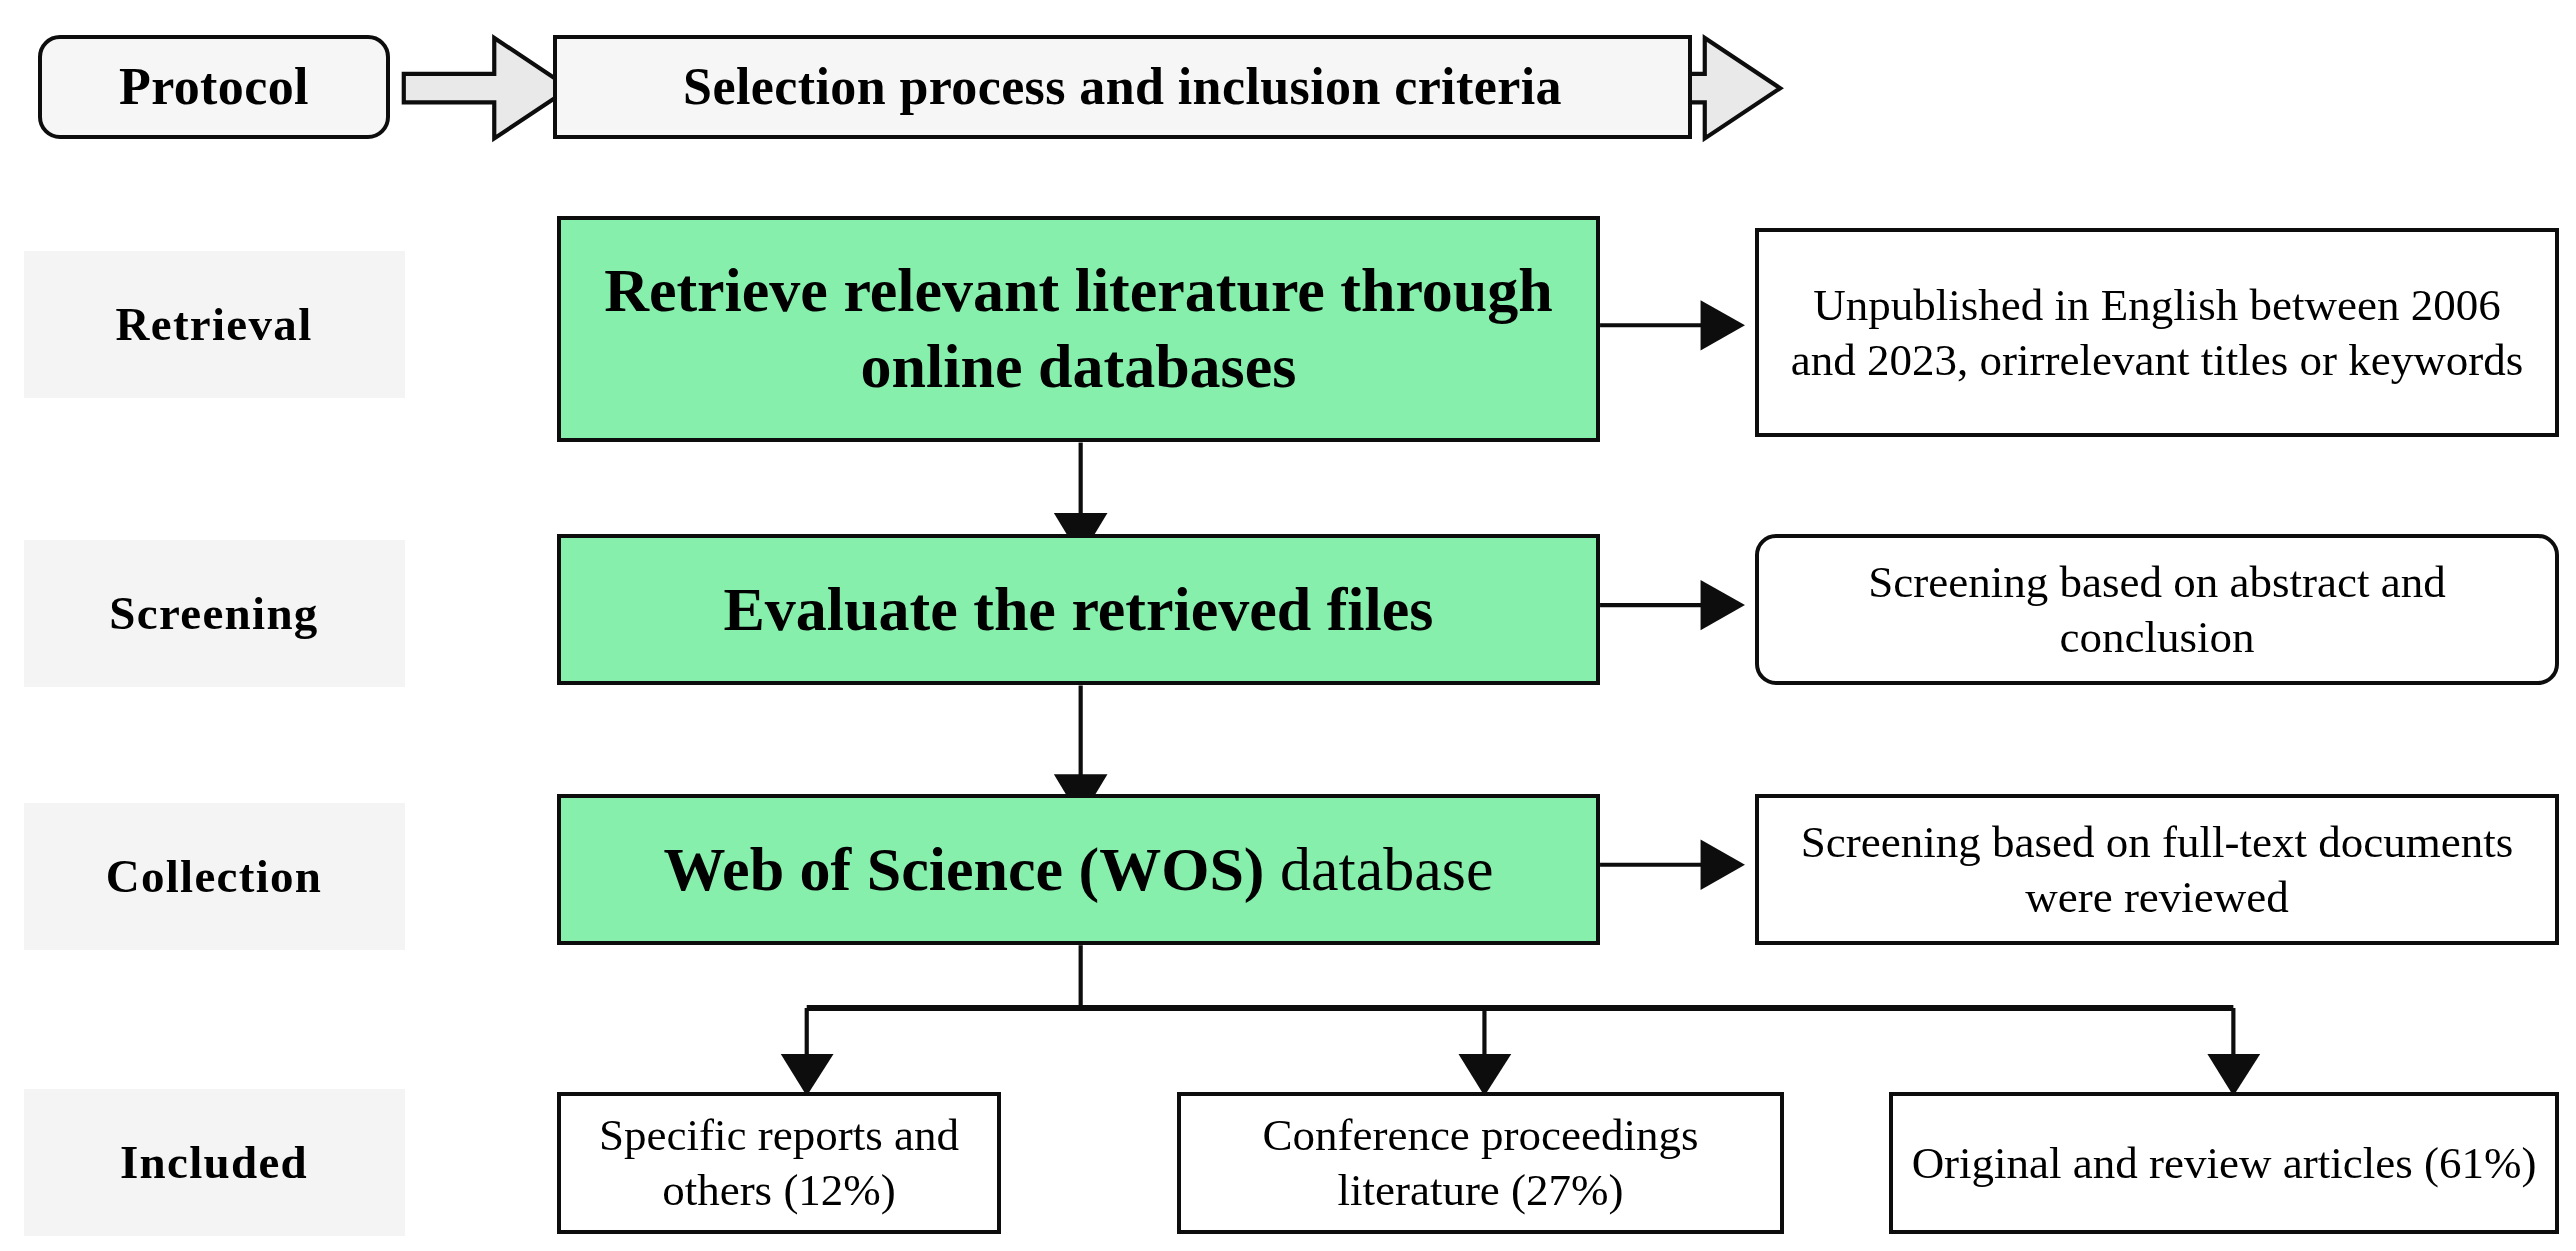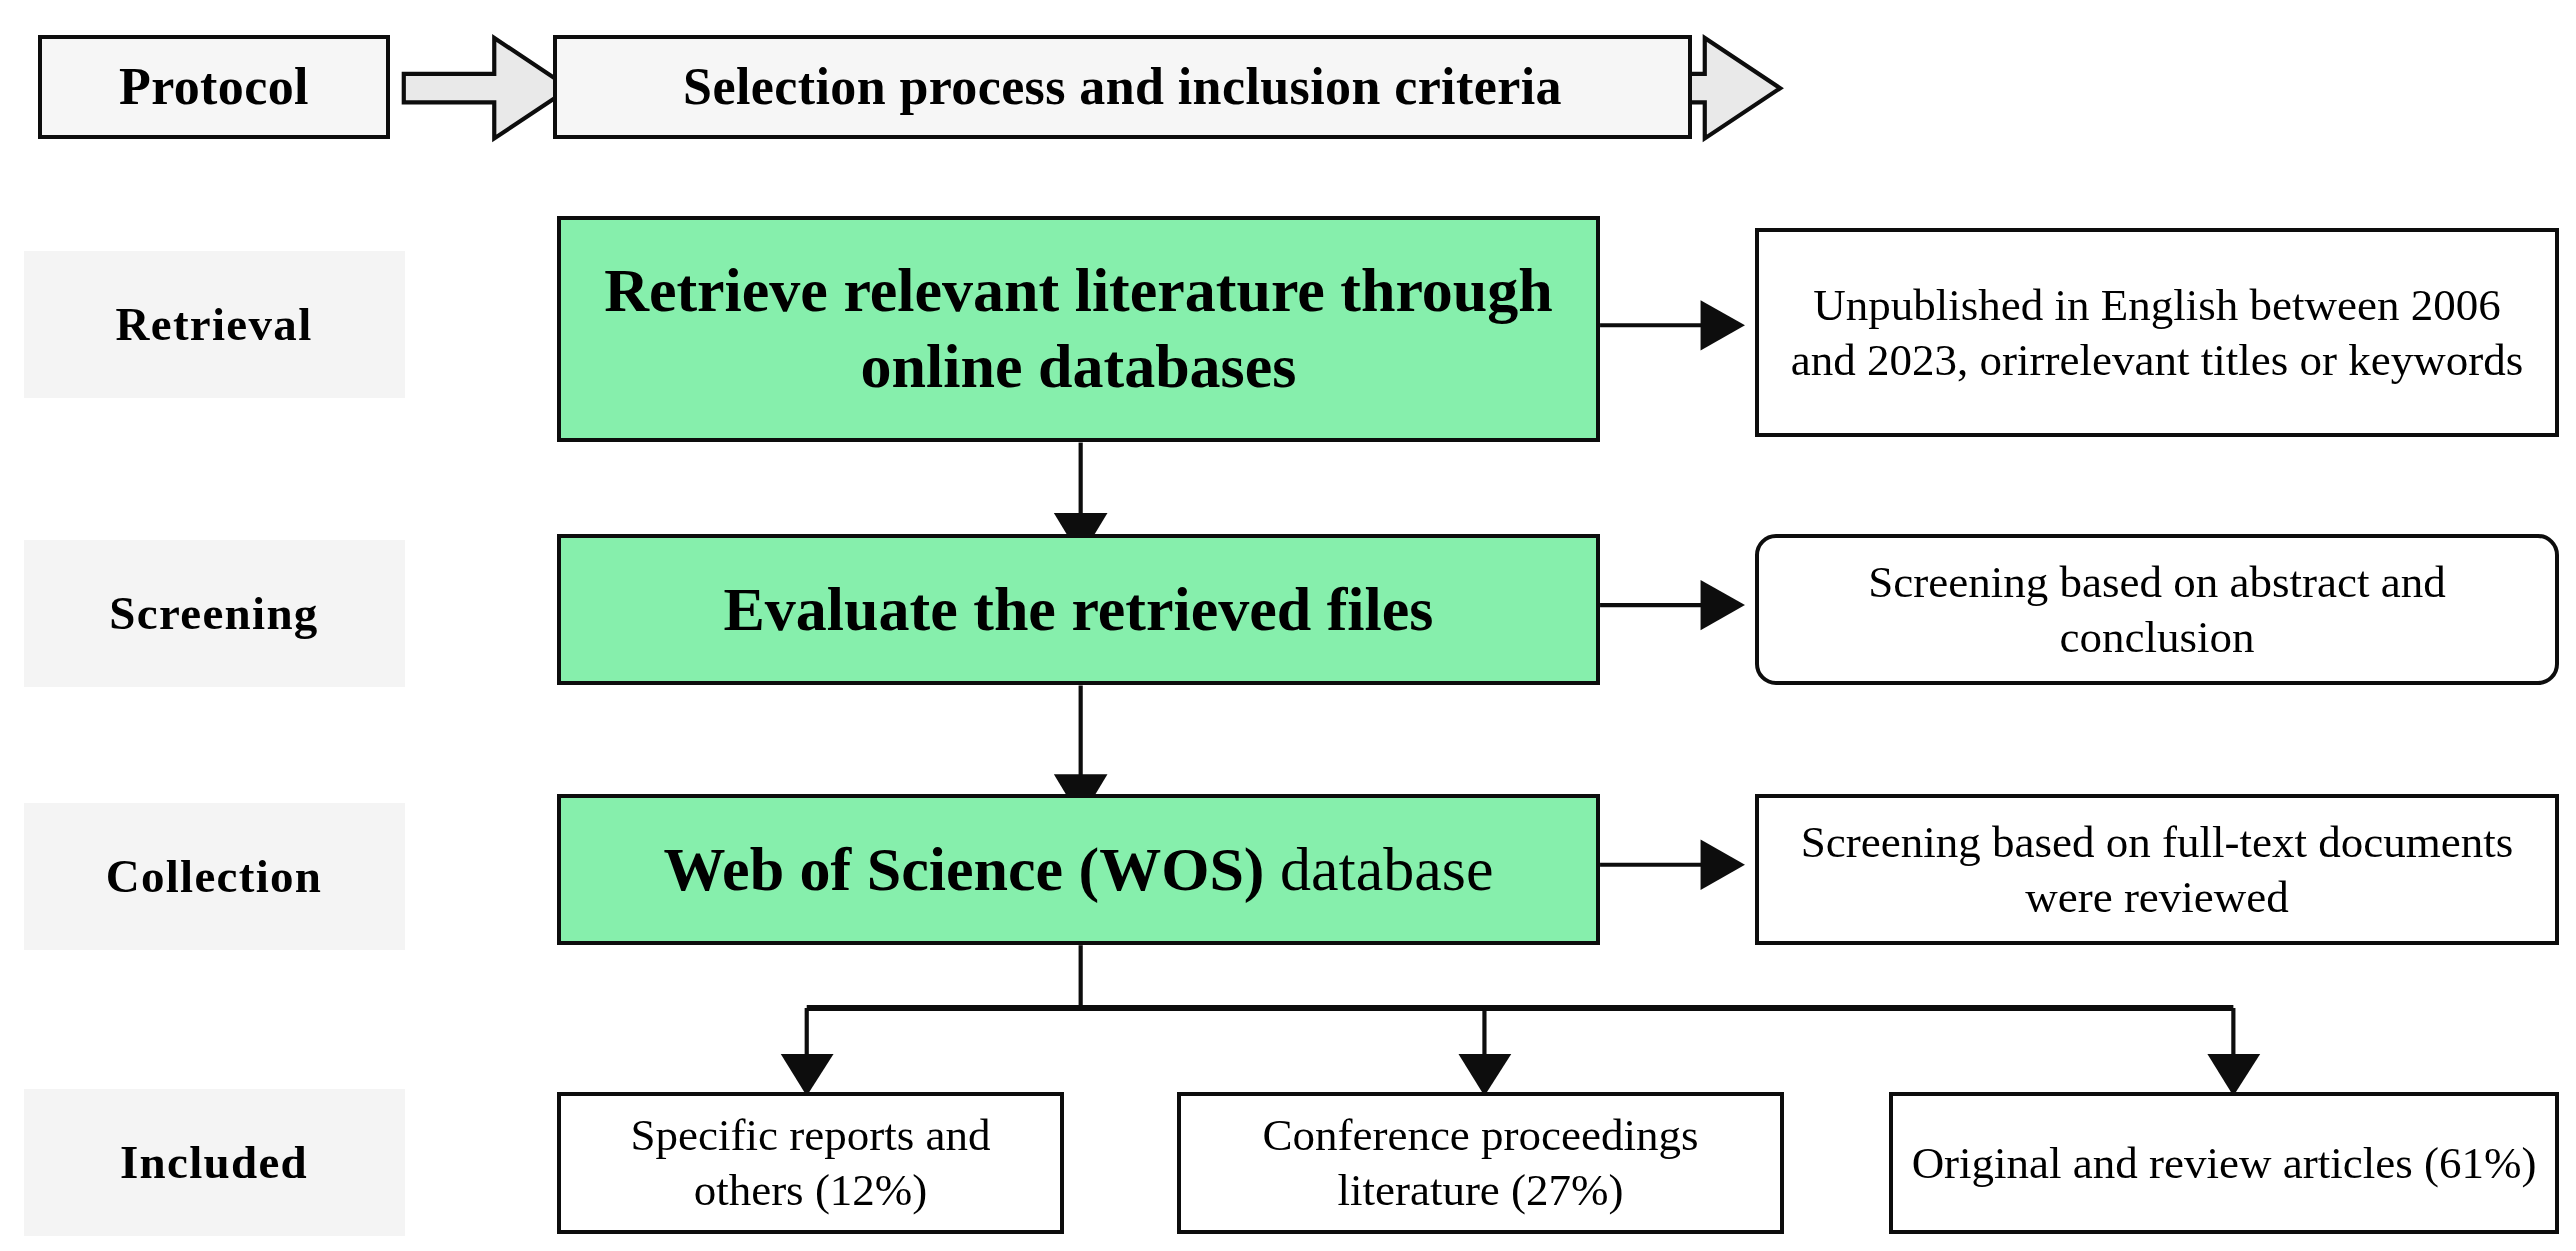--- a/index.html
+++ b/index.html
@@ -140,21 +140,21 @@
     <line class="wire" x1="1910" y1="388" x2="2040" y2="388"></line>
     <polygon class="head" points="2030,358 2030,418 2083,388"></polygon>
 
     <line class="wire" x1="1910" y1="722" x2="2040" y2="722"></line>
     <polygon class="head" points="2030,692 2030,752 2083,722"></polygon>
 
     <line class="wire" x1="1910" y1="1032" x2="2040" y2="1032"></line>
     <polygon class="head" points="2030,1002 2030,1062 2083,1032"></polygon>
   </svg>
 
-  <div class="node header-box" style="left:38px; top:35px; width:352px; height:104px;">
+  <div class="node header-box" style="left:38px; top:35px; width:352px; height:104px;border-radius:22px;">
     <span class="txt">Protocol</span>
   </div>
 
   <div class="node header-box" style="left:553px; top:35px; width:1139px; height:104px;">
     <span class="txt">Selection process and inclusion criteria</span>
   </div>
 
 
   <div class="node stage-label" style="left:23.5px; top:251px; width:381px; height:147px;">
     <span class="txt">Retrieval</span>
@@ -196,21 +196,21 @@
   </div>
 
   <div class="node exclusion-box" style="left:1755px; top:534px; width:804px; height:151px;border-radius:21px;">
     <div class="txt">Screening based on abstract and conclusion</div>
   </div>
 
   <div class="node exclusion-box" style="left:1755px; top:794px; width:804px; height:151px;">
     <div class="txt">Screening based on full-text documents were reviewed</div>
   </div>
 
-  <div class="node included-box" style="left:557px; top:1092px; width:507px; height:142px;">
+  <div class="node included-box" style="left:557px; top:1092px; width:444px; height:142px;">
     <div class="txt">Specific reports and others (12%)</div>
   </div>
 
   <div class="node included-box" style="left:1177px; top:1092px; width:607px; height:142px;">
     <div class="txt">Conference proceedings literature (27%)</div>
   </div>
 
   <div class="node included-box" style="left:1889px; top:1092px; width:670px; height:142px;">
     <div class="txt">Original and review articles (61%)</div>
   </div>

